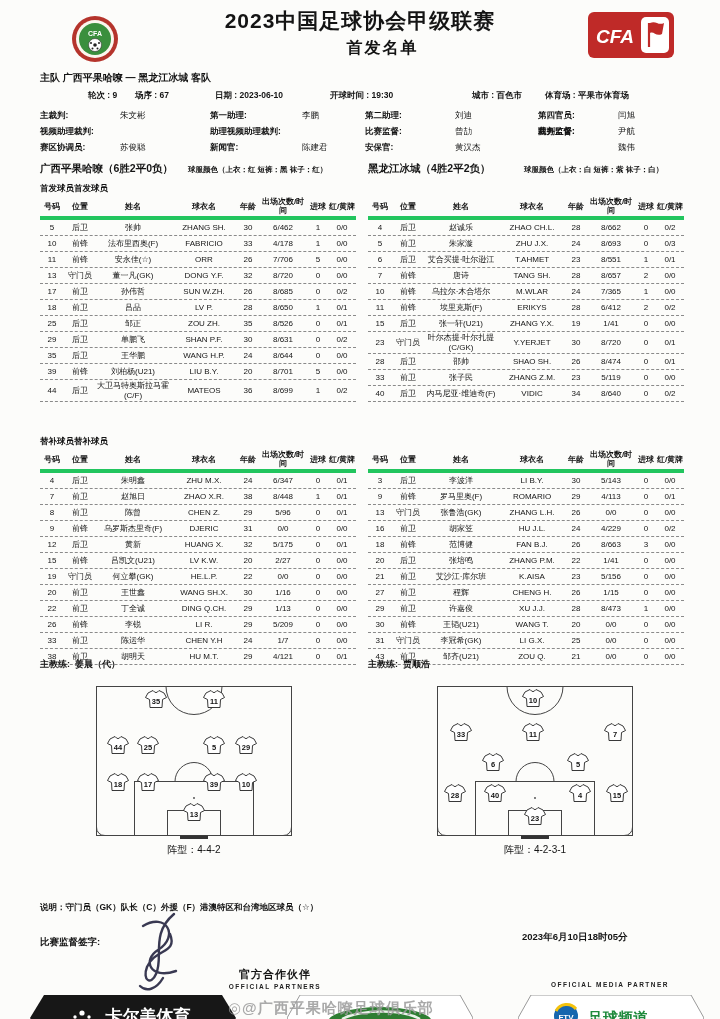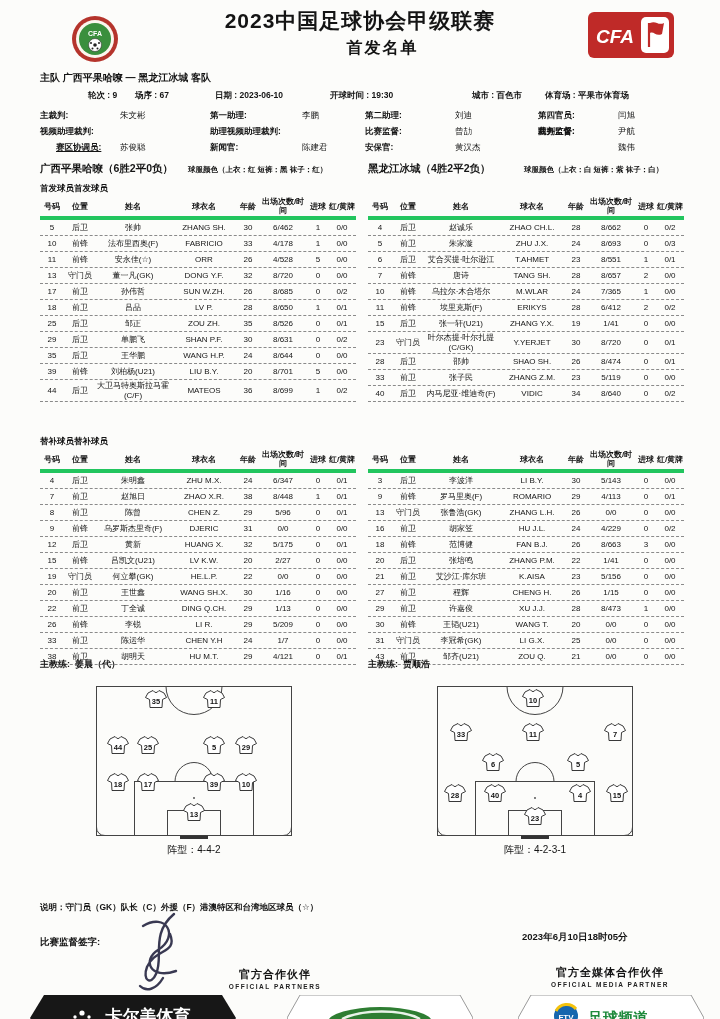--- a/index.html
+++ b/index.html
@@ -78,21 +78,21 @@
       <span class="abs off-label" style="left: 498px; top: 0px;">第四官员:</span>
       <span class="abs" style="left: 578px; top: 0px;">闫旭</span>
       <span class="abs off-label" style="left: 0px; top: 16px;">视频助理裁判:</span>
       <span class="abs" style="left: 80px; top: 16px;"></span>
       <span class="abs off-label" style="left: 170px; top: 16px;">助理视频助理裁判:</span>
       <span class="abs" style="left: 262px; top: 16px;"></span>
       <span class="abs off-label" style="left: 325px; top: 16px;">比赛监督:</span>
       <span class="abs" style="left: 415px; top: 16px;">曾劼</span>
       <span class="abs off-label" style="left: 498px; top: 16px;">裁判监督:</span>
       <span class="abs" style="left: 578px; top: 16px;">尹航</span>
-      <span class="abs off-label" style="left: 16px; top: 32px; text-decoration: underline;">赛区协调员:</span>
+      <span class="abs off-label" style="left: 0px; top: 32px;">赛区协调员:</span>
       <span class="abs" style="left: 80px; top: 32px;">苏俊聪</span>
       <span class="abs off-label" style="left: 170px; top: 32px;">新闻官:</span>
       <span class="abs" style="left: 262px; top: 32px;">陈建君</span>
       <span class="abs off-label" style="left: 325px; top: 32px;">安保官:</span>
       <span class="abs" style="left: 415px; top: 32px;">黄汉杰</span>
       <span class="abs off-label" style="left: 498px; top: 16px; text-align: center;">商务监督:</span>
       <span class="abs" style="left: 578px; top: 32px;">魏伟</span>
     </div>
 
   <div class="abs team-name" style="left:40px;top:162px">广西平果哈嘹（6胜2平0负）</div>
@@ -133,21 +133,21 @@
           <div class="tc c5">4/178</div>
           <div class="tc c6">1</div>
           <div class="tc c7">0/0</div>
         </div>
         <div class="trow">
           <div class="tc c0">11</div>
           <div class="tc c1">前锋</div>
           <div class="tc c2">安永佳(☆)</div>
           <div class="tc c3">ORR</div>
           <div class="tc c4">26</div>
-          <div class="tc c5">4/528</div>
+          <div class="tc c5">7/706</div>
           <div class="tc c6">5</div>
           <div class="tc c7">0/0</div>
         </div>
         <div class="trow">
           <div class="tc c0">13</div>
           <div class="tc c1">守门员</div>
           <div class="tc c2">董一凡(GK)</div>
           <div class="tc c3">DONG Y.F.</div>
           <div class="tc c4">32</div>
           <div class="tc c5">8/720</div>
@@ -746,21 +746,20 @@
   <div class="abs note" style="left:40px;top:902px">说明：守门员（GK）队长（C）外援（F）港澳特区和台湾地区球员（☆）</div>
 
   <div class="abs siglabel" style="left:40px;top:936px">比赛监督签字:</div>
   <svg class="abs" style="left:116px;top:908px" width="100" height="88" viewBox="0 0 100 88">
     <path d="M 58,6 C 34,26 48,50 40,66 C 35,78 26,72 31,59 C 39,40 62,46 54,26 M 27,18 C 50,4 64,28 42,42 C 26,52 34,72 60,63 M 47,70 C 40,82 30,84 24,78" fill="none" stroke="#23233f" stroke-width="2.4" stroke-linecap="round" opacity="0.9"></path>
   </svg>
   <div class="abs stamp" style="left:522px;top:931px">2023年6月10日18时05分</div>
 
   <div class="abs partner-cn" style="left:175px;top:967px;width:200px">官方合作伙伴</div>
   <div class="abs partner-en" style="left:175px;top:983px;width:200px">OFFICIAL PARTNERS</div>
-  <div class="abs partner-cn" style="left:505px;top:965px;width:210px">官方全媒体合作伙伴</div>
   <div class="abs partner-en" style="left:505px;top:981px;width:210px">OFFICIAL MEDIA PARTNER</div>
 
   <svg class="abs" style="left:30px;top:995px" width="206" height="46" viewBox="0 0 206 46">
     <polygon points="0,23 14,0 192,0 206,23 192,46 14,46" fill="#171717"></polygon>
     <circle cx="52" cy="18" r="2.6" fill="#fff"></circle>
     <circle cx="45" cy="22" r="1.7" fill="#fff"></circle>
       <circle cx="59" cy="22" r="1.7" fill="#fff"></circle>
     <text x="118" y="27" font-size="17" font-weight="bold" fill="#ffffff" text-anchor="middle">卡尔美体育</text>
   </svg>
 
@@ -772,13 +771,14 @@
 
   <svg class="abs" style="left:518px;top:995px" width="186" height="46" viewBox="0 0 186 46">
     <polygon points="0,23 13,0 173,0 186,23 173,46 13,46" fill="#ffffff" stroke="#9a9a9a" stroke-width="1"></polygon>
     <circle cx="48" cy="21" r="12" fill="#1766ae"></circle>
     <path d="M 38,16 A 12,12 0 0 1 58,14" fill="none" stroke="#f4c20d" stroke-width="3"></path>
     <text x="48" y="25" font-size="8" font-weight="bold" fill="#ffffff" text-anchor="middle">FTV</text>
     <text x="70" y="28" font-size="15" font-weight="bold" fill="#1f8a3c">足球频道</text>
     <path d="M 70,33 C 95,38 120,36 132,32" fill="none" stroke="#c8352b" stroke-width="1.6"></path>
   </svg>
 
+  <div class="abs watermark" style="left:228px;top:999px">◎@广西平果哈嘹足球俱乐部</div>
 </div>
 
 </body></html>

